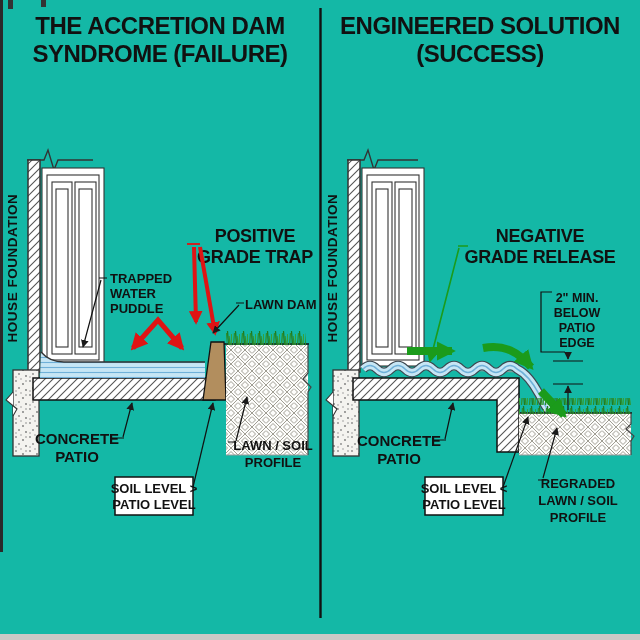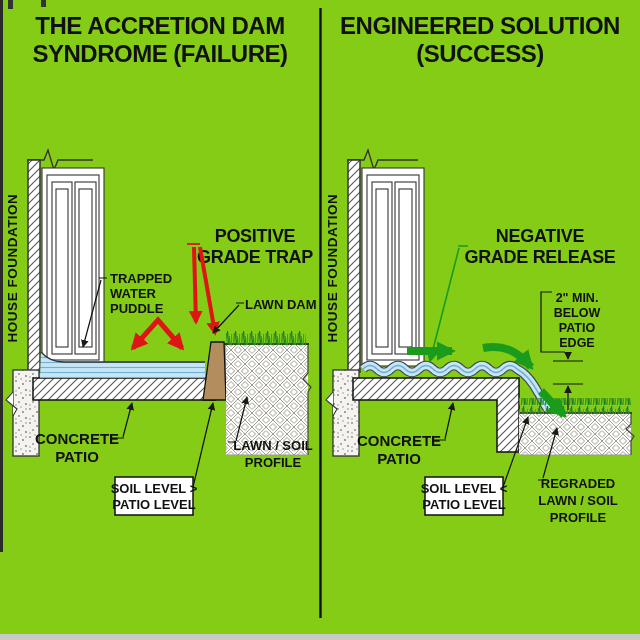--- a/index.html
+++ b/index.html
@@ -1,16 +1,16 @@
 <!DOCTYPE html>
 <html><head>
 <meta charset="utf-8">
 <style>
   html,body{margin:0;padding:0;background:#fff;}
-  .canvas{position:relative;width:640px;height:640px;background:#84cc16;overflow:hidden;
+  .canvas{position:relative;width:640px;height:640px;background:#14b8a6;overflow:hidden;
           font-family:"Liberation Sans",sans-serif;}
   svg{position:absolute;left:0;top:0;}
   svg text{font-family:"Liberation Sans",sans-serif;font-weight:bold;fill:#111;}
   .title{font-size:24px;letter-spacing:-0.5px;}
   .lbl{font-size:13px;}
   .lbl-lg{font-size:15px;}
   .callout{font-size:18px;letter-spacing:-0.3px;}
   .vert{font-size:13.5px;letter-spacing:0.5px;}
   .dim{font-size:12.5px;}
 </style>

